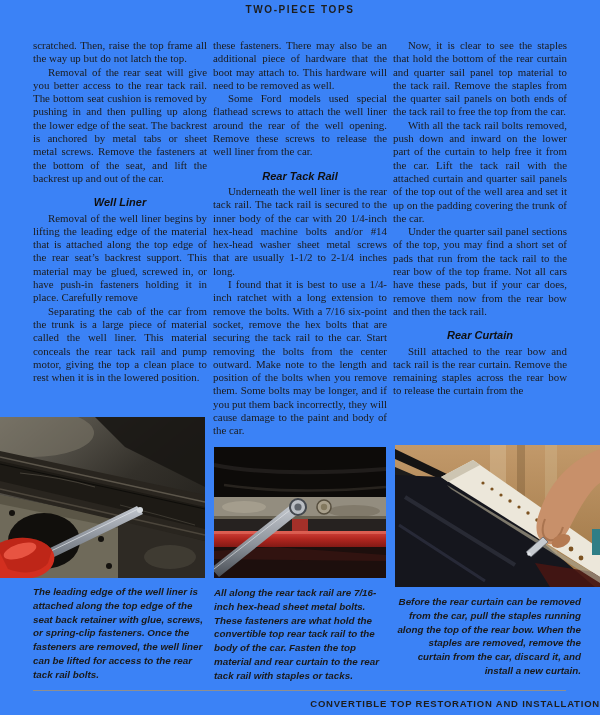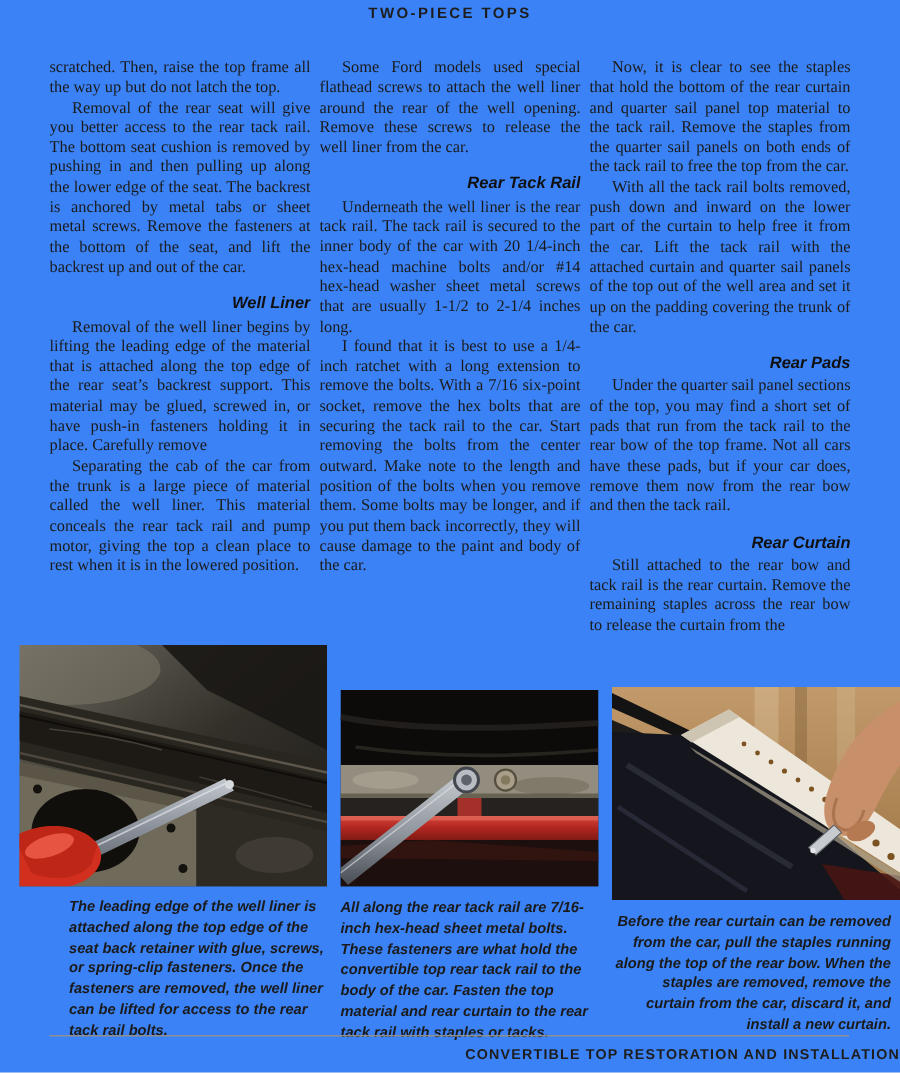--- a/index.html
+++ b/index.html
@@ -17,23 +17,23 @@
     position:absolute; top:39px; width:174px; overflow:hidden;
     font-size:10.9px; line-height:13.3px; text-align:justify;
   }
   .col-1 { left:33px;  height:378px; }
   .col-2 { left:213px; height:398px; }
   .col-3 { left:393px; height:405px; }
   .col p { margin:0; text-indent:15px; }
   .col p.continue { text-indent:0; }
   .subhead {
     font-family:"Liberation Sans", sans-serif; font-style:italic; font-weight:700;
-    font-size:11px; margin:11px 0 2px 0; color:#101010; text-align:right;
-  }
-  figure { position:absolute; margin:13px; padding:0; }
+    font-size:11px; margin:11px 0 2px 0; color:#101010; text-align:center;
+  }
+  figure { position:absolute; margin:0; padding:0; }
   figure svg { display:block; }
   figcaption {
     font-family:"Liberation Sans", sans-serif; font-weight:700; font-style:italic;
     font-size:9.8px; line-height:13.8px; color:#1a1a1a; text-align:left;
   }
   .fig-1 { left:0;   top:417px; width:205px; }
   .fig-1 figcaption { margin:7px 0 0 33px; width:172px; }
   .fig-2 { left:214px; top:447px; width:172px; }
   .fig-2 figcaption { margin:8px 0 0 0; width:172px; }
   .fig-3 { left:395px; top:445px; width:205px; }
@@ -58,30 +58,30 @@
 
   <div class="col col-1">
     <p class="continue">scratched. Then, raise the top frame all the way up but do not latch the top.</p>
     <p>Removal of the rear seat will give you better access to the rear tack rail. The bottom seat cushion is removed by pushing in and then pulling up along the lower edge of the seat. The backrest is anchored by metal tabs or sheet metal screws. Remove the fasteners at the bottom of the seat, and lift the backrest up and out of the car.</p>
     <div class="subhead">Well Liner</div>
     <p>Removal of the well liner begins by lifting the leading edge of the material that is attached along the top edge of the rear seat’s backrest support. This material may be glued, screwed in, or have push-in fasteners holding it in place. Carefully remove</p>
     <p>Separating the cab of the car from the trunk is a large piece of material called the well liner. This material conceals the rear tack rail and pump motor, giving the top a clean place to rest when it is in the lowered position.</p>
   </div>
 
   <div class="col col-2">
+    <p class="continue">these fasteners. There may also be an additional piece of hardware that the boot may attach to. This hardware will need to be removed as well.</p>
     <p>Some Ford models used special flathead screws to attach the well liner around the rear of the well opening. Remove these screws to release the well liner from the car.</p>
     <div class="subhead">Rear Tack Rail</div>
     <p>Underneath the well liner is the rear tack rail. The tack rail is secured to the inner body of the car with 20 1/4-inch hex-head machine bolts and/or #14 hex-head washer sheet metal screws that are usually 1-1/2 to 2-1/4 inches long.</p>
     <p>I found that it is best to use a 1/4-inch ratchet with a long extension to remove the bolts. With a 7/16 six-point socket, remove the hex bolts that are securing the tack rail to the car. Start removing the bolts from the center outward. Make note to the length and position of the bolts when you remove them. Some bolts may be longer, and if you put them back incorrectly, they will cause damage to the paint and body of the car.</p>
   </div>
 
   <div class="col col-3">
     <p>Now, it is clear to see the staples that hold the bottom of the rear curtain and quarter sail panel top material to the tack rail. Remove the staples from the quarter sail panels on both ends of the tack rail to free the top from the car.</p>
     <p>With all the tack rail bolts removed, push down and inward on the lower part of the curtain to help free it from the car. Lift the tack rail with the attached curtain and quarter sail panels of the top out of the well area and set it up on the padding covering the trunk of the car.</p>
-    <div class="subhead">Rear Pads</div>
     <p>Under the quarter sail panel sections of the top, you may find a short set of pads that run from the tack rail to the rear bow of the top frame. Not all cars have these pads, but if your car does, remove them now from the rear bow and then the tack rail.</p>
     <div class="subhead">Rear Curtain</div>
     <p>Still attached to the rear bow and tack rail is the rear curtain. Remove the remaining staples across the rear bow to release the curtain from the</p>
   </div>
 
   <figure class="fig-1">
     <svg width="205" height="161" viewBox="0 0 205 161" aria-hidden="true">
       <defs>
         <linearGradient id="p1bg" x1="0" y1="0" x2="1" y2="1">
           <stop offset="0" stop-color="#6e6a60"></stop>

